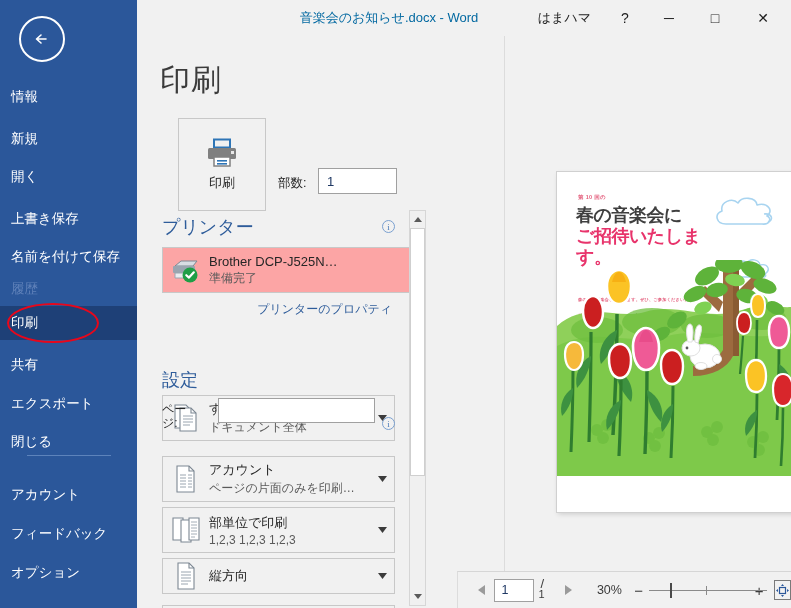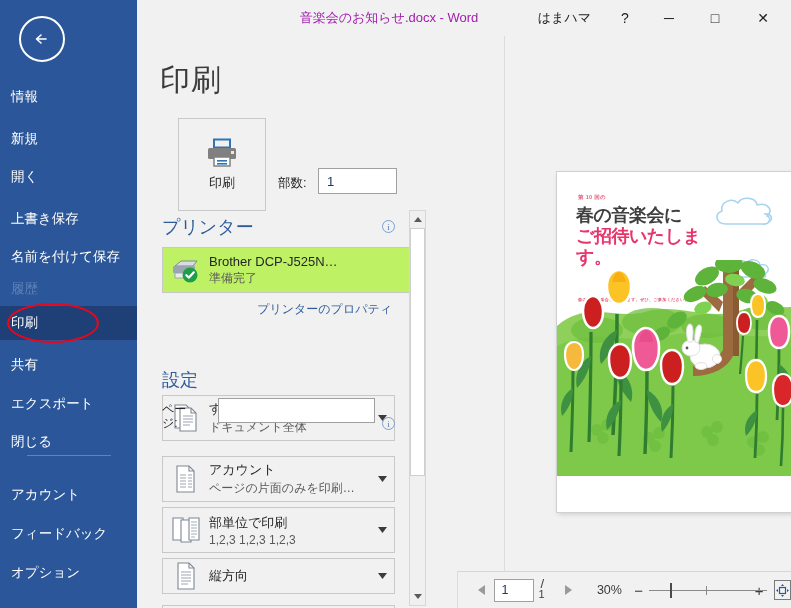--- a/index.html
+++ b/index.html
@@ -49,21 +49,21 @@
 
   
   #titlebar {
     position: absolute; left: 137px; top: 0;
     width: 654px; height: 36px;
     background: #f1f1f1;
   }
   #title-text {
     position: absolute; left: 0; top: 0; width: 654px; height: 36px;
     display: flex; align-items: center; justify-content: center;
-    font-size: 13px; color: #a21caf;
+    font-size: 13px; color: #0369a1;
     padding-right: 150px;
   }
   #account-name {
     position: absolute; right: 200px; top: 0; height: 36px;
     display: flex; align-items: center;
     font-size: 13px; color: #1d1d1d; cursor: pointer;
   }
   .win-btn {
     position: absolute; top: 0; height: 36px; width: 44px;
     display: flex; align-items: center; justify-content: center;
@@ -133,21 +133,21 @@
     display: flex; align-items: center; justify-content: center;
     font-family: "Liberation Serif", serif;
     cursor: pointer;
   }
   #printer-info { left: 222px; top: 170px; }
   #pages-info { left: 222px; top: 367px; }
 
   #printer-combo {
     position: absolute; left: 2px; top: 197px;
     width: 281px; height: 46px;
-    border: 1px solid #c8c8c8; background: #bef264;
+    border: 1px solid #c8c8c8; background: #fca5a5;
     display: flex; align-items: center; cursor: pointer;
   }
   .combo-icon {
     width: 46px; flex: none;
     display: flex; align-items: center; justify-content: center;
   }
   .combo-txt { flex: 1; min-width: 0; }
   .combo-l1 { font-size: 13px; color: #262626; white-space: nowrap; overflow: hidden; }
   .combo-l2 { font-size: 12px; color: #5a5a5a; white-space: nowrap; overflow: hidden; margin-top: 1px; }
   .combo-arrow {

